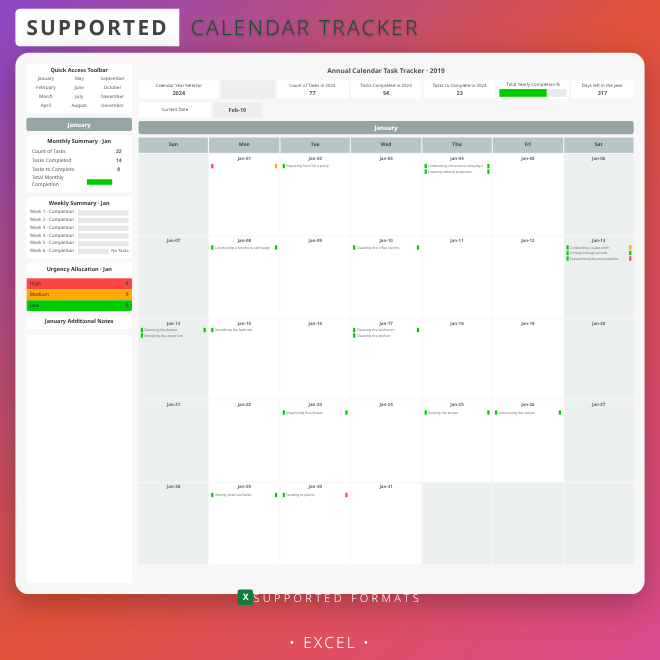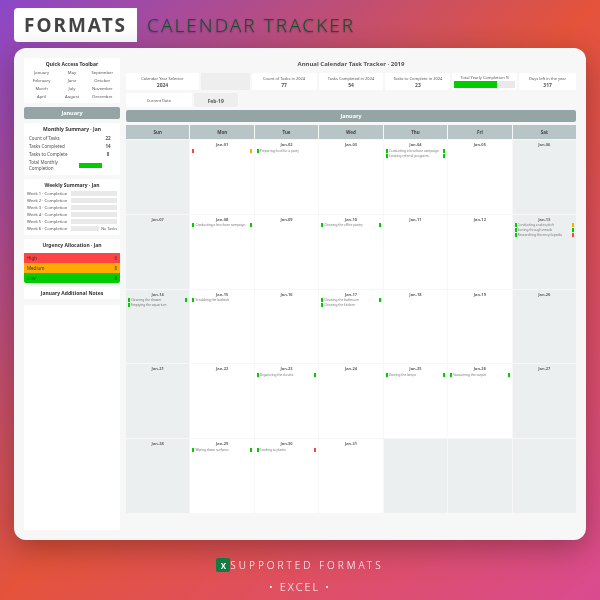--- a/index.html
+++ b/index.html
@@ -36,30 +36,30 @@
 .dc{background:#fff;padding:2px;display:flex;flex-direction:column;font-size:3.8px;position:relative}
 .dc.off{background:#ecefef}
 .dd{font-weight:700;color:#666;font-size:4px;margin-bottom:1px;text-align:center}
 .tk{display:flex;align-items:center;gap:1px;margin:.5px 0}
 .tkb{width:2px;height:4px;flex-shrink:0}
 .tkt{font-size:3.2px;color:#777;white-space:nowrap;overflow:hidden;text-overflow:ellipsis;flex:1}
 .tke{width:2px;height:4px;flex-shrink:0}
 .g{background:#0c0}.r{background:#f44}.y{background:#fa0}
 .footer{position:absolute;bottom:6px;left:0;right:0;text-align:center;color:#fff}
 .ft{font-size:10px;letter-spacing:3px;font-weight:300}
-.fs{font-size:11px;letter-spacing:2px;font-weight:300;margin-top:2px}
+.fs{font-size:14px;letter-spacing:2px;font-weight:300;margin-top:20px}
 .xl{display:inline-flex;align-items:center;gap:0;justify-content:flex-start}
 .xli{width:14px;height:14px;background:#107c41;border-radius:2px;position:relative}
 .xli::after{content:"X";color:#fff;font-size:8px;font-weight:700;position:absolute;top:50%;left:50%;transform:translate(-50%,-50%)}
 </style>
 </head>
 <body>
 
 <div class="header">
-  <div class="h1">FORMATS</div>
+  <div class="h1">SUPPORTED</div>
   <div class="h2">CALENDAR TRACKER</div>
 </div>
 
 <div class="card">
   <div class="sidebar">
     <div class="panel">
       <div class="panel-h">Quick Access Toolbar</div>
       <div class="qat" id="qat">
           <div>January</div>
           <div>May</div>

